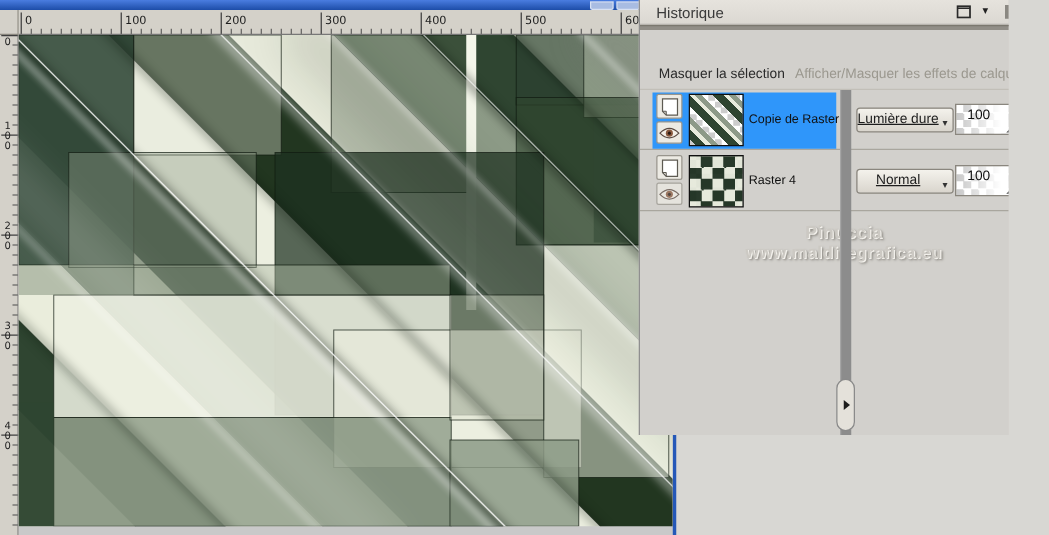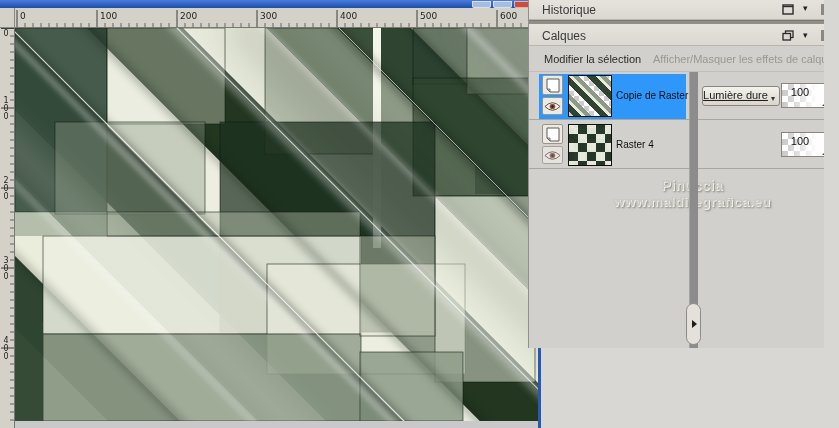--- a/index.html
+++ b/index.html
@@ -17,21 +17,21 @@
   .wb.close{width:22px;background:var(--close_red,#c94f3d);}
 
   .ruler-corner{position:absolute;left:0;top:8px;width:15px;height:20px;background:var(--ruler_bg,#d4d1c9);
                 border-right:1px solid #8b887f;border-bottom:1px solid #8b887f;box-sizing:border-box;}
   .ruler-top{position:absolute;left:15px;top:8px;width:523px;height:20px;background:var(--ruler_bg,#d4d1c9);}
   .ruler-left{position:absolute;left:0;top:28px;width:15px;height:400px;background:var(--ruler_bg,#d4d1c9);}
   .canvas{position:absolute;left:15px;top:28px;width:523px;height:400px;background:var(--canvas_surround,#c9c9c9);}
   #art{position:absolute;left:0;top:0;display:block;}
 
   
-  .side{position:absolute;left:528px;top:0;width:296px;height:348px;background:var(--panel_bg,#d2d0cc);
+  .side{position:absolute;left:511px;top:0;width:296px;height:348px;background:var(--panel_bg,#d2d0cc);
         border-left:1px solid #8f8f8f;box-sizing:border-box;font-size:11px;color:#2e2e2e;overflow:hidden;padding-left:48px;}
   .palette-header{position:absolute;left:0;width:100%;height:20px;
                   background:linear-gradient(#e6e3dd,var(--header_bg,#dbd8d2));
                   border-bottom:1px solid #b8b5af;box-sizing:border-box;}
   #hdr-history{top:0;}
   #hdr-layers{top:24px;height:22px;}
   .palette-title{position:absolute;left:13px;top:3px;font-size:12px;color:#3a3a3a;}
   #hdr-layers .palette-title{top:5px;}
   .dark-sep{position:absolute;top:20px;left:0;width:100%;height:4px;background:#918e87;
             border-top:1px solid #7b786f;box-sizing:border-box;}
@@ -325,32 +325,23 @@
     <svg class="hdr-frame-icon" viewBox="0 0 12 11">
       <rect x="1" y="1" width="10" height="9" fill="none" stroke="#2a2a2a" stroke-width="1.4"></rect>
       <line x1="1" y1="2.6" x2="11" y2="2.6" stroke="#2a2a2a" stroke-width="1.2"></line>
     </svg>
     <span class="caret"></span>
     <span class="sliver"></span>
   </div>
 
   <div class="dark-sep"></div>
 
-  <div class="palette-header" id="hdr-layers">
-    <span class="palette-title">Calques</span>
-    <svg class="hdr-frame-icon" viewBox="0 0 12 11">
-      <rect x="3.5" y="1" width="7.5" height="6.5" fill="none" stroke="#2a2a2a" stroke-width="1.3"></rect>
-      <rect x="1" y="3.5" width="7.5" height="6.5" fill="#dbd8d2" stroke="#2a2a2a" stroke-width="1.3"></rect>
-    </svg>
-    <span class="caret"></span>
-    <span class="sliver"></span>
-  </div>
 
   <div class="layers-toolbar">
-    <span class="tb-link" id="tb-modify">Modifier la sélection</span>
+    <span class="tb-link" id="tb-modify">Masquer la sélection</span>
     <span class="tb-link" id="tb-effects">Afficher/Masquer les effets de calqu</span>
   </div>
 
   <div class="layers-body">
 
     <div class="layer-row selected" id="row0">
       <div class="row-left">
         <span class="icon-btn page-btn">
           <svg width="14" height="15" viewBox="0 0 14 15">
             <path d="M1 1 H13 V14 H4 L1 11 Z" fill="#ffffff" stroke="#5d5a52" stroke-width="1"></path>
@@ -385,20 +376,21 @@
         <span class="icon-btn eye-btn">
           <svg width="17" height="11" viewBox="0 0 18 11">
             <path d="M1 5.5 Q9 -2.5 17 5.5 Q9 13.5 1 5.5 Z" fill="#f3efe7" stroke="#5a4a42" stroke-width="1"></path>
             <circle cx="9" cy="5.5" r="3" fill="#8a5a3f"></circle>
             <circle cx="9" cy="5.5" r="1.3" fill="#2a1a12"></circle>
           </svg>
         </span>
         <span class="thumb thumb2"></span>
         <span class="layer-label">Raster 4</span>
       </div>
+      <span class="blend">Normal</span>
       <span class="opacity">
         <span class="val">100</span>
         <span class="knob"></span>
       </span>
     </div>
 
     <div class="watermark">
       <div class="l1">Pinuccia</div>
       <div class="l2">www.maldiregrafica.eu</div>
     </div>

